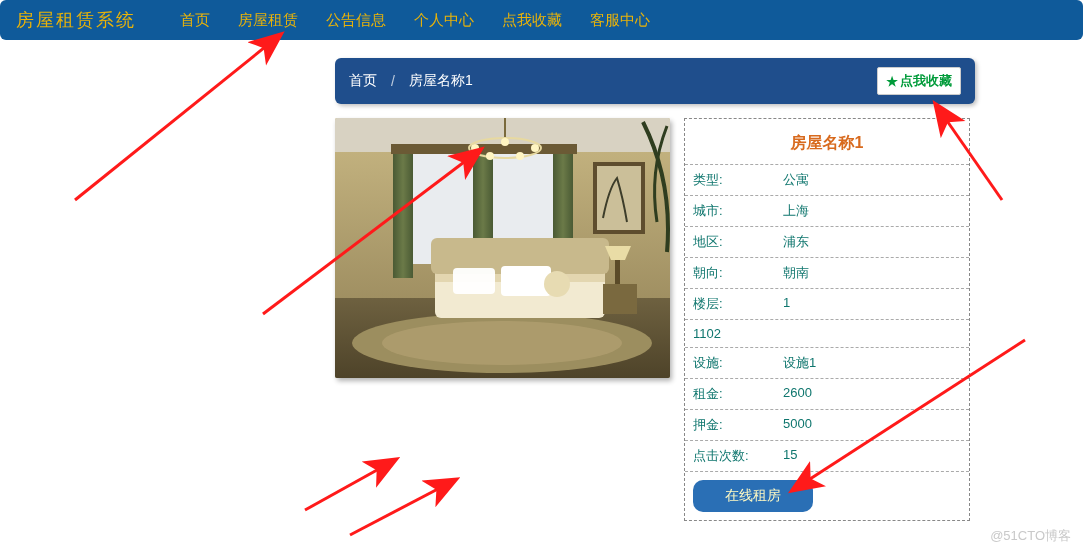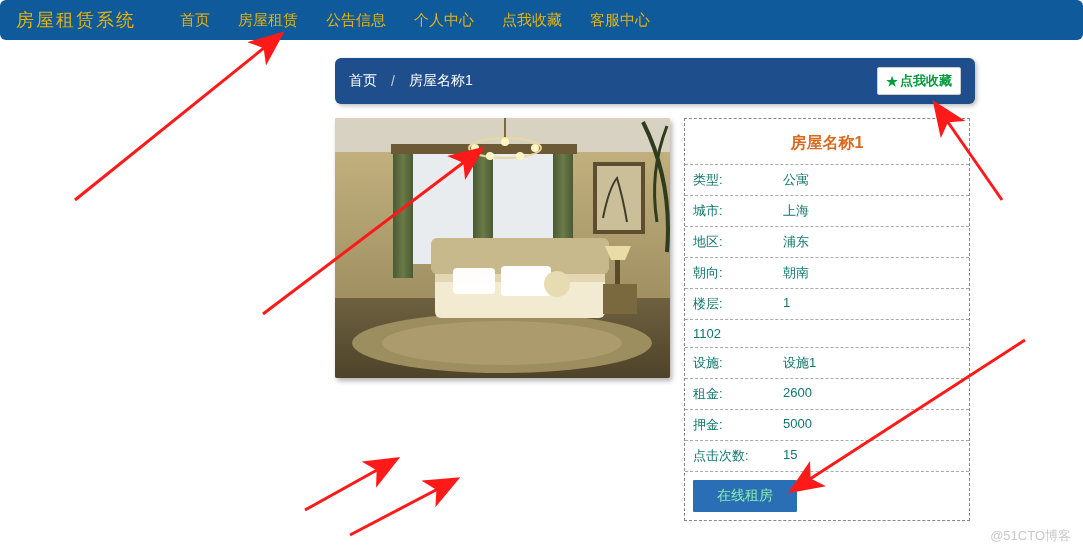--- a/index.html
+++ b/index.html
@@ -30,22 +30,22 @@
 
   .photo { width: 335px; height: 260px; border-radius: 2px; box-shadow: 2px 3px 5px rgba(0,0,0,.3); overflow: hidden; flex-shrink: 0; }
   .photo svg { width: 100%; height: 100%; display: block; }
 
   .info-table { margin-left: 14px; width: 286px; border: 1px dashed #888; background: #fff; }
   .info-title { text-align: center; color: #d86a1e; font-weight: bold; padding: 14px 0 10px; font-size: 16px; }
   .info-row { display: flex; border-top: 1px dashed #aaa; font-size: 13px; color: #0f766e; }
   .info-row .k { width: 90px; padding: 6px 8px; }
   .info-row .v { flex: 1; padding: 6px 8px; }
   .rent-btn {
-    display: inline-block; margin: 8px; background: #2a6fb5; color: #86efac;
-    padding: 7px 24px; border-radius: 1px; cursor: pointer; font-size: 14px;
+    display: inline-block; margin: 8px; background: #2a6fb5; color: #fef9c3;
+    padding: 7px 32px; border-radius: 10px; cursor: pointer; font-size: 14px;
   }
 
   .watermark { position: absolute; right: 12px; bottom: 8px; color: #c9c9c9; font-size: 13px; }
 
   
   .annot { position: absolute; pointer-events: none; }
 </style>
 </head>
 <body>
 

